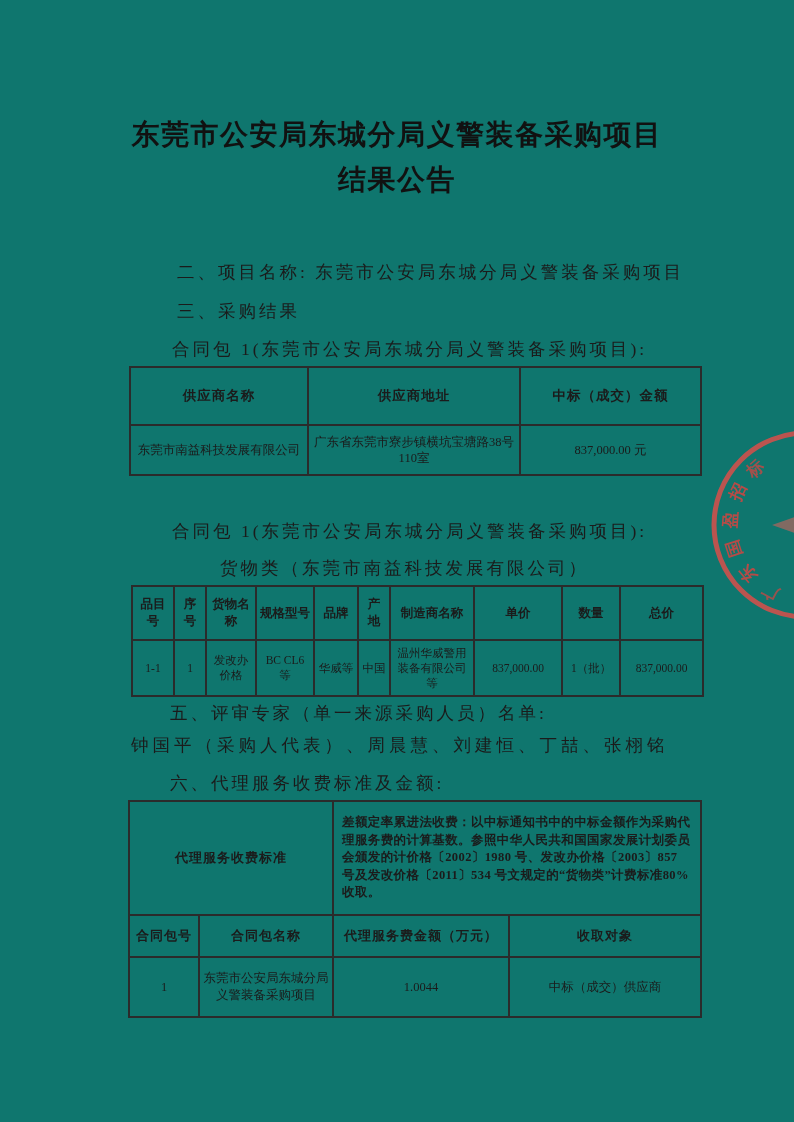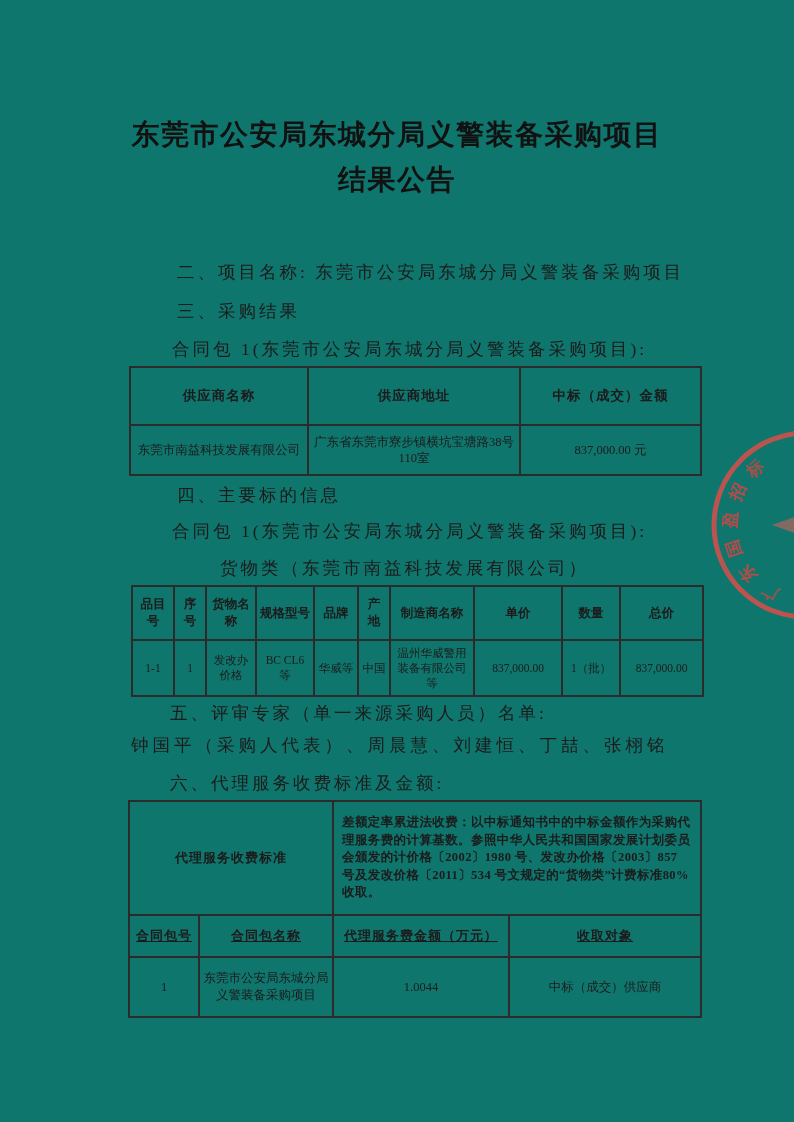--- a/index.html
+++ b/index.html
@@ -43,21 +43,21 @@
   
   .t2 th{height:48px;font-size:12.5px;font-weight:bold;line-height:17px;padding:1px;}
   .t2 td{height:50px;font-size:11.5px;line-height:15px;padding:1px;}
   
   .t3 .bigrow td{height:102px;border-radius:27px;}
   .t3 .label-cell{font-size:13px;font-weight:bold;letter-spacing:1px;}
   .t3 .fee-text{
     text-align:left;font-size:12.5px;font-weight:bold;
     line-height:17.5px;letter-spacing:0.4px;padding:5px 8px;
   }
-  .t3 .hrow th{height:36px;font-size:13px;font-weight:bold;letter-spacing:1px;text-decoration:underline;}
+  .t3 .hrow th{height:36px;font-size:13px;font-weight:bold;letter-spacing:1px;}
   .t3 .drow td{height:54px;font-size:12.5px;line-height:17px;}
   .stamp{
     position:absolute;left:706px;top:425px;width:200px;height:200px;
     pointer-events:none;
   }
   .stamp text{
     font-family:"Liberation Serif","DejaVu Serif",serif;
     font-weight:bold;font-size:17px;
   }
 </style>
@@ -88,21 +88,20 @@
       <th>中标（成交）金额</th>
     </tr>
     <tr>
       <td>东莞市南益科技发展有限公司</td>
       <td>广东省东莞市寮步镇横坑宝塘路38号110室</td>
       <td>837,000.00 元</td>
     </tr>
   </tbody>
     </table>
 
-  <div class="para" style="left:177px;top:483px;">四、主要标的信息</div>
   <div class="para" style="left:172px;top:519px;">合同包 1(东莞市公安局东城分局义警装备采购项目):</div>
   <div class="para" style="left:177px;top:556px;margin-left:43px;">货物类（东莞市南益科技发展有限公司）</div>
 
   <table class="doc t2" style="left:131px;top:585px;width:571px;">
     <colgroup>
       <col style="width:42px">
         <col style="width:32px">
         <col style="width:50px">
         <col style="width:58px">
       <col style="width:44px">

